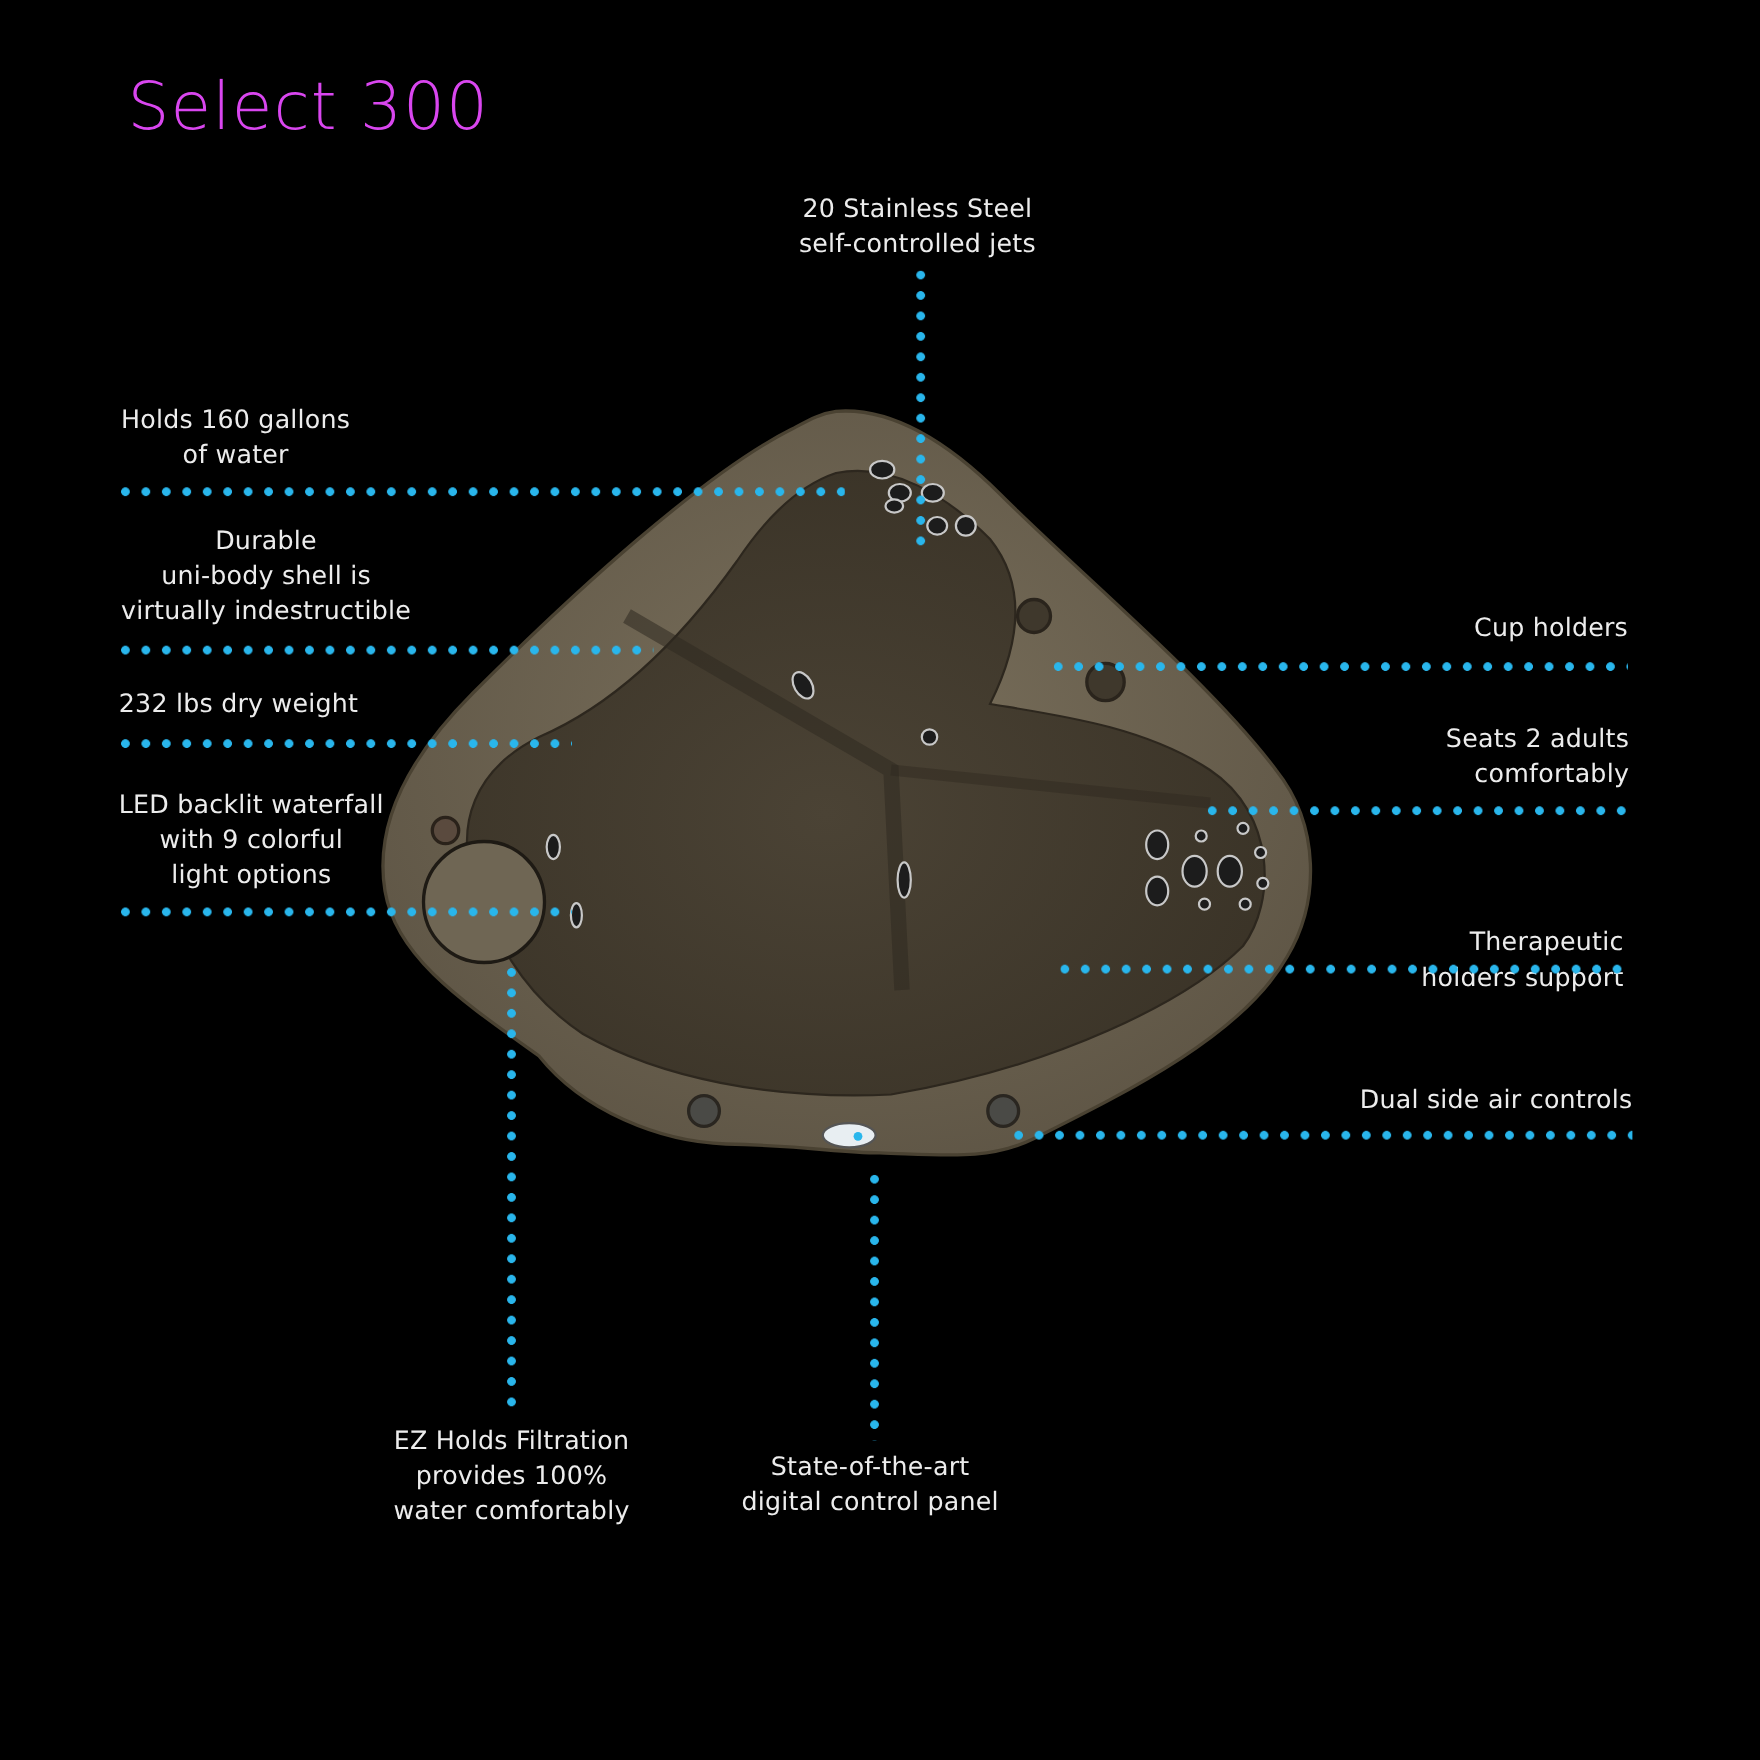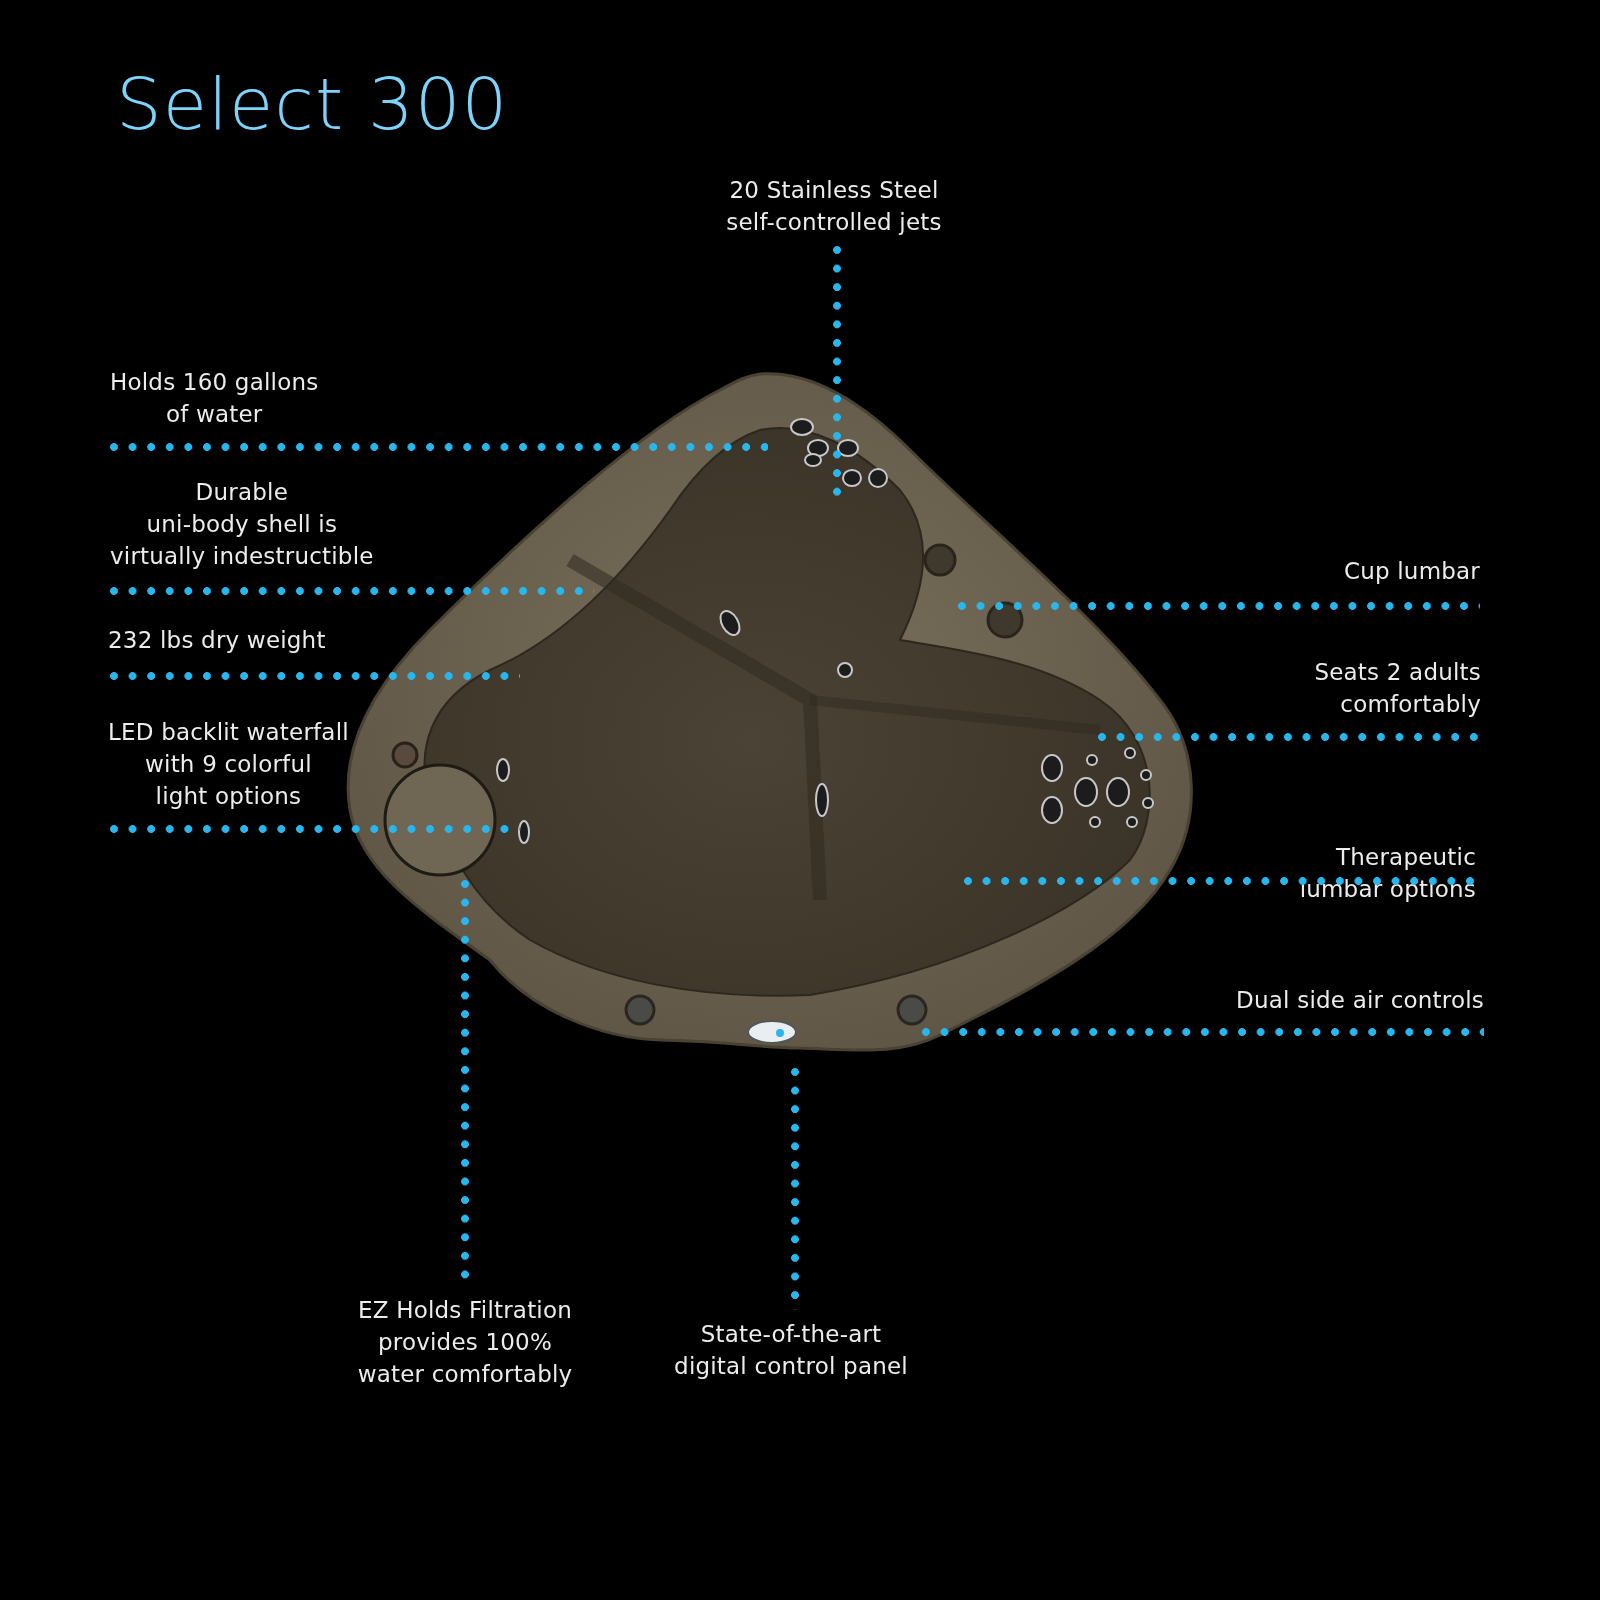--- a/index.html
+++ b/index.html
@@ -1,19 +1,19 @@
 <!DOCTYPE html>
 <html><head>
 <meta charset="utf-8">
 <style>
   html, body { margin: 0; padding: 0; background: #000; }
   body { width: 1600px; height: 1600px; position: relative; overflow: hidden;
          font-family: "DejaVu Sans", sans-serif; color: #f2f2f2; }
-  .title { position: absolute; left: 116px; top: 62px; font-size: 72px; font-weight: 300;
-           letter-spacing: 1px; color: #7dd3fc; font-family: "DejaVu Sans", sans-serif; }
+  .title { position: absolute; left: 116px; top: 62px; font-size: 60px; font-weight: 300;
+           letter-spacing: 1px; color: #d946ef; font-family: "DejaVu Sans", sans-serif; }
   .label { position: absolute; font-size: 23px; line-height: 32px; color: #ececec;
            white-space: nowrap; font-family: "DejaVu Sans", sans-serif; letter-spacing: 0.2px; }
   .left { text-align: center; }
   .right { text-align: right; }
   .center { text-align: center; }
   .hline { position: absolute; height: 8px;
            background-image: radial-gradient(circle at 4px 4px, #29b6ec 3.6px, transparent 4.2px);
            background-size: 18.6px 8px; background-repeat: repeat-x; }
   .vline { position: absolute; width: 8px;
            background-image: radial-gradient(circle at 4px 4px, #29b6ec 3.6px, transparent 4.2px);
@@ -124,31 +124,31 @@
   <div>232 lbs dry weight</div>
 </div>
 
 <div class="label left" style="left:108px; top:716px;">
   <div>LED backlit waterfall</div>
   <div>with 9 colorful</div>
   <div>light options</div>
 </div>
 
 <div class="label right" style="right:120px; top:555px;">
-  <div>Cup lumbar</div>
+  <div>Cup holders</div>
 </div>
 
 <div class="label right" style="right:119px; top:656px;">
   <div>Seats 2 adults</div>
   <div>comfortably</div>
 </div>
 
 <div class="label right" style="right:124px; top:800px;margin-top:41px;">
   <div>Therapeutic</div>
-  <div>lumbar options</div>
+  <div>holders support</div>
 </div>
 
 <div class="label right" style="right:116px; top:984px;">
   <div>Dual side air controls</div>
 </div>
 
 <div class="label center" style="left:325px; top:1294px; width:280px;">
   <div>EZ Holds Filtration</div>
   <div>provides 100%</div>
   <div>water comfortably</div>

